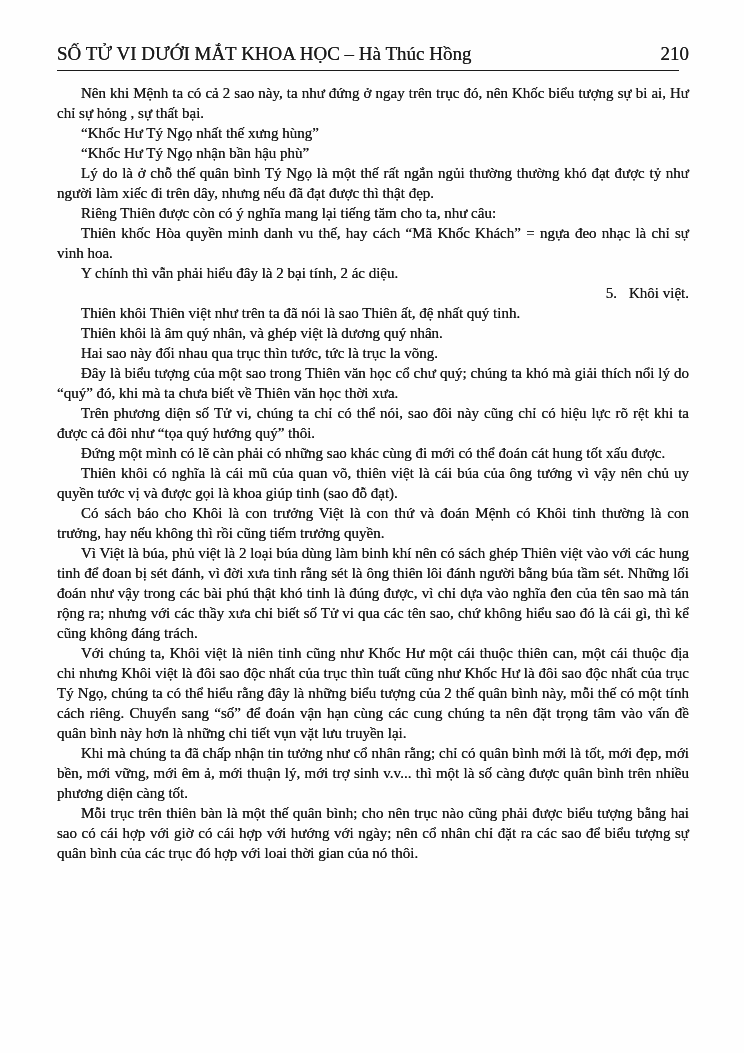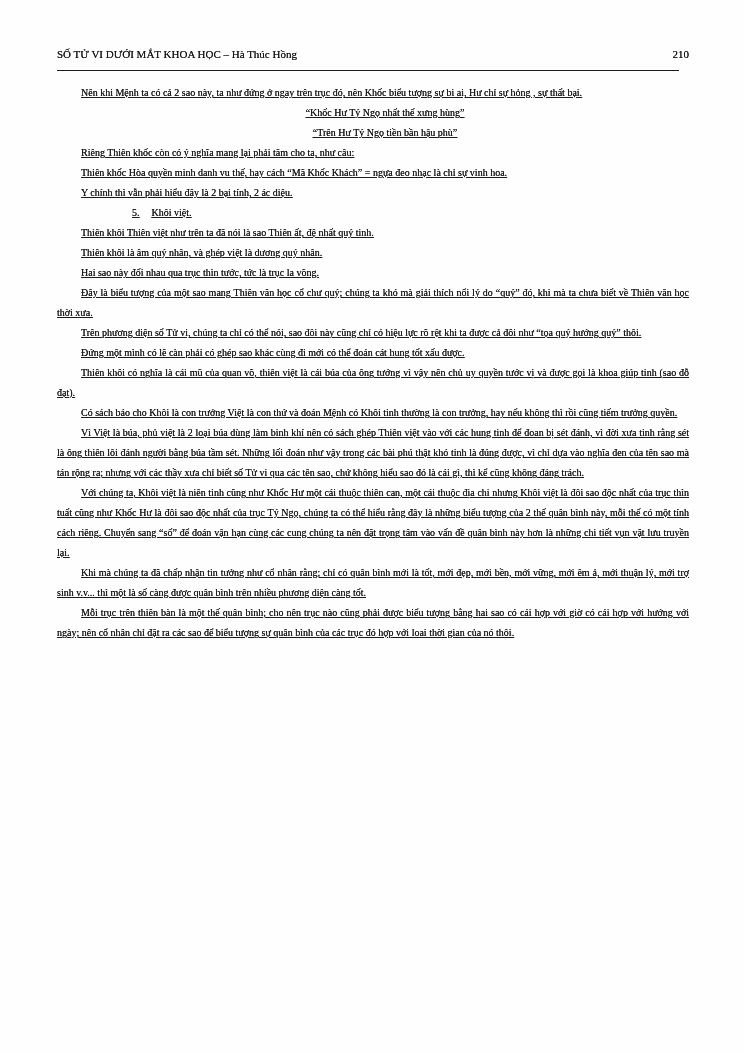--- a/index.html
+++ b/index.html
@@ -15,81 +15,81 @@
     box-sizing: border-box;
     padding: 44px 55px 0 57px;
     font-family: "Liberation Serif", "DejaVu Serif", serif;
     color: #1b1b1b;
     overflow: hidden;
   }
   .page-header {
     display: flex;
     justify-content: space-between;
     align-items: baseline;
-    font-size: 11px;
+    font-size: 19px;
     line-height: 20px;
     text-shadow: 0 0 0.3px currentColor;
     gap: 29px;
   }
   .header-rule {
     border: none;
     border-top: 1.8px solid #1b1b1b;
     margin: 6px 10px 0 0;
   }
   .body-text {
     margin-top: 12px;
-    font-size: 10px;
+    font-size: 15px;
     line-height: 20px;
     text-align: justify;
     text-shadow: 0 0 0.3px currentColor;
-    text-decoration: underline;
   }
   .body-text p {
     margin: 0;
     text-indent: 24px;
   }
   .body-text p.quote {
-    text-align: center;
+    text-align: left;
   }
   .body-text p.heading {
     text-indent: 75px;
-    text-align: left;
+    text-align: right;
   }
   .body-text p.heading .h-num {
     margin-right: 12px;
   }
 </style>
 </head>
 <body>
 
 <div class="page">
 
   <div class="page-header">
     <span>SỐ TỬ VI DƯỚI MẮT KHOA HỌC – Hà Thúc Hồng</span>
     <span>210</span>
   </div>
 
   <hr class="header-rule">
 
   <div class="body-text">
     <p>Nên khi Mệnh ta có cả 2 sao này, ta như đứng ở ngay trên trục đó, nên Khốc biểu tượng sự bi ai, Hư chỉ sự hỏng , sự thất bại.</p>
     <p class="quote">“Khốc Hư Tý Ngọ nhất thế xưng hùng”</p>
-    <p class="quote">“Trên Hư Tý Ngọ tiền bần hậu phù”</p>
-    <p>Riêng Thiên khốc còn có ý nghĩa mang lại phải tăm cho ta, như câu:</p>
+    <p class="quote">“Khốc Hư Tý Ngọ nhận bần hậu phù”</p>
+    <p>Lý do là ở chỗ thế quân bình Tý Ngọ là một thế rất ngắn ngủi thường thường khó đạt được tỷ như người làm xiếc đi trên dây, nhưng nếu đã đạt được thì thật đẹp.</p>
+    <p>Riêng Thiên được còn có ý nghĩa mang lại tiếng tăm cho ta, như câu:</p>
     <p>Thiên khốc Hòa quyền minh danh vu thế, hay cách “Mã Khốc Khách” = ngựa đeo nhạc là chỉ sự vinh hoa.</p>
     <p>Y chính thì vẫn phải hiểu đây là 2 bại tính, 2 ác diệu.</p>
     <p class="heading">
       <span class="h-num">5.</span><span>Khôi việt.</span>
     </p>
     <p>Thiên khôi Thiên việt như trên ta đã nói là sao Thiên ất, đệ nhất quý tinh.</p>
     <p>Thiên khôi là âm quý nhân, và ghép việt là dương quý nhân.</p>
     <p>Hai sao này đối nhau qua trục thìn tước, tức là trục la võng.</p>
-    <p>Đây là biểu tượng của một sao mang Thiên văn học cổ chư quý; chúng ta khó mà giải thích nổi lý do “quý” đó, khi mà ta chưa biết về Thiên văn học thời xưa.</p>
+    <p>Đây là biểu tượng của một sao trong Thiên văn học cổ chư quý; chúng ta khó mà giải thích nổi lý do “quý” đó, khi mà ta chưa biết về Thiên văn học thời xưa.</p>
     <p>Trên phương diện số Tử vi, chúng ta chỉ có thể nói, sao đôi này cũng chỉ có hiệu lực rõ rệt khi ta được cả đôi như “tọa quý hướng quý” thôi.</p>
-    <p>Đứng một mình có lẽ càn phải có ghép sao khác cùng đi mới có thể đoán cát hung tốt xấu được.</p>
+    <p>Đứng một mình có lẽ càn phải có những sao khác cùng đi mới có thể đoán cát hung tốt xấu được.</p>
     <p>Thiên khôi có nghĩa là cái mũ của quan võ, thiên việt là cái búa của ông tướng vì vậy nên chủ uy quyền tước vị và được gọi là khoa giúp tinh (sao đỗ đạt).</p>
     <p>Có sách báo cho Khôi là con trưởng Việt là con thứ và đoán Mệnh có Khôi tinh thường là con trưởng, hay nếu không thì rồi cũng tiếm trưởng quyền.</p>
     <p>Vì Việt là búa, phủ việt là 2 loại búa dùng làm binh khí nên có sách ghép Thiên việt vào với các hung tinh để đoan bị sét đánh, vì đời xưa tinh rằng sét là ông thiên lôi đánh người bằng búa tầm sét. Những lối đoán như vậy trong các bài phú thật khó tinh là đúng được, vì chỉ dựa vào nghĩa đen của tên sao mà tán rộng ra; nhưng với các thầy xưa chỉ biết số Tử vi qua các tên sao, chứ không hiểu sao đó là cái gì, thì kể cũng không đáng trách.</p>
     <p>Với chúng ta, Khôi việt là niên tinh cũng như Khốc Hư một cái thuộc thiên can, một cái thuộc địa chi nhưng Khôi việt là đôi sao độc nhất của trục thìn tuất cũng như Khốc Hư là đôi sao độc nhất của trục Tý Ngọ, chúng ta có thể hiểu rằng đây là những biểu tượng của 2 thế quân bình này, mỗi thế có một tính cách riêng. Chuyển sang “số” để đoán vận hạn cùng các cung chúng ta nên đặt trọng tâm vào vấn đề quân bình này hơn là những chi tiết vụn vặt lưu truyền lại.</p>
     <p>Khi mà chúng ta đã chấp nhận tin tưởng như cổ nhân rằng; chỉ có quân bình mới là tốt, mới đẹp, mới bền, mới vững, mới êm ả, mới thuận lý, mới trợ sinh v.v... thì một là số càng được quân bình trên nhiều phương diện càng tốt.</p>
     <p>Mỗi trục trên thiên bàn là một thế quân bình; cho nên trục nào cũng phải được biểu tượng bằng hai sao có cái hợp với giờ có cái hợp với hướng với ngày; nên cổ nhân chỉ đặt ra các sao để biểu tượng sự quân bình của các trục đó hợp với loai thời gian của nó thôi.</p>
   </div>
 
 </div>
 

